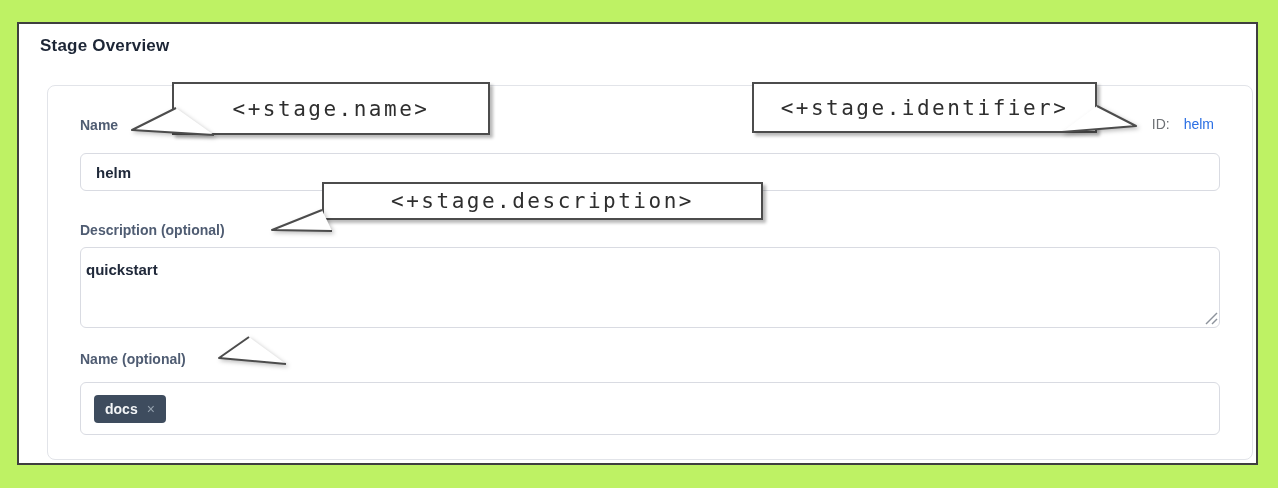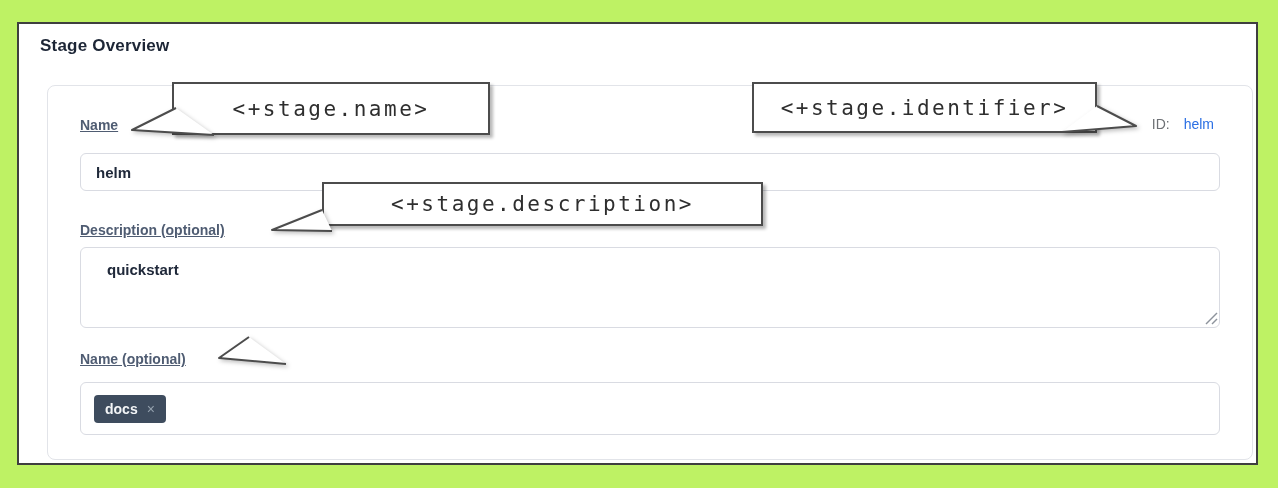--- a/index.html
+++ b/index.html
@@ -13,32 +13,32 @@
   }
   .page-title{
     position:absolute;left:40px;top:36px;
     font-size:17px;font-weight:700;color:#1d2636;letter-spacing:.2px;
   }
   .panel{
     position:absolute;left:47px;top:85px;width:1206px;height:375px;
     border:1px solid #e2e4e9;border-radius:8px;background:#ffffff;box-sizing:border-box;
   }
   .field-label{
-    position:absolute;font-size:14px;font-weight:600;color:#4f5c72;text-decoration:underline;
+    position:absolute;font-size:14px;font-weight:600;color:#4f5c72;
   }
   .text-input{
     position:absolute;left:80px;width:1140px;height:38px;box-sizing:border-box;
     border:1px solid #d9dbe2;border-radius:6px;background:#fff;
     padding:0 15px;font-family:"Liberation Sans",sans-serif;
     font-size:15px;font-weight:600;color:#20293a;outline:none;
   }
   .text-area{
     position:absolute;left:80px;top:247px;width:1140px;height:81px;box-sizing:border-box;
     border:1px solid #d9dbe2;border-radius:6px;background:#fff;resize:none;
-    padding:12px 26px;font-family:"Liberation Sans",sans-serif;
+    padding:12px 5px;font-family:"Liberation Sans",sans-serif;
     font-size:15px;font-weight:600;color:#20293a;outline:none;line-height:1.3;
   }
   .id-row{
     position:absolute;right:64px;top:116px;font-size:14px;font-weight:500;
     display:flex;gap:14px;align-items:center;
   }
   .id-label{color:#6e7175;}
   .id-value{color:#2b6fe4;}
   .tags-box{
     position:absolute;left:80px;top:382px;width:1140px;height:53px;box-sizing:border-box;
@@ -53,21 +53,21 @@
   .tag-remove{color:#95a2af;font-size:14px;font-weight:400;cursor:pointer;line-height:1;}
   .callout{
     position:absolute;background:#ffffff;border:2px solid #4c4c4c;box-sizing:border-box;
     display:flex;align-items:center;justify-content:center;
     box-shadow:3px 3px 3px rgba(0,0,0,0.28);
     font-family:"DejaVu Sans Mono",monospace;font-size:21px;letter-spacing:2.5px;
     color:#2e2e2e;white-space:nowrap;text-align:center;
   }
   #co-name{left:172px;top:82px;width:318px;height:53px;}
   #co-identifier{left:752px;top:82px;width:345px;height:51px;}
-  #co-description{left:322px;top:182px;width:441px;height:44px;}
+  #co-description{left:322px;top:182px;width:441px;height:38px;}
   #co-tags{left:248px;top:313px;width:319px;height:52px;}
   .overlay{position:absolute;left:0;top:0;width:1278px;height:488px;pointer-events:none;}
   .beak{filter:drop-shadow(2px 2px 2px rgba(0,0,0,0.25));}
   .grip{position:absolute;left:1203px;top:310px;}
 </style>
 </head>
 <body>
 
 <div id="canvas">
 

